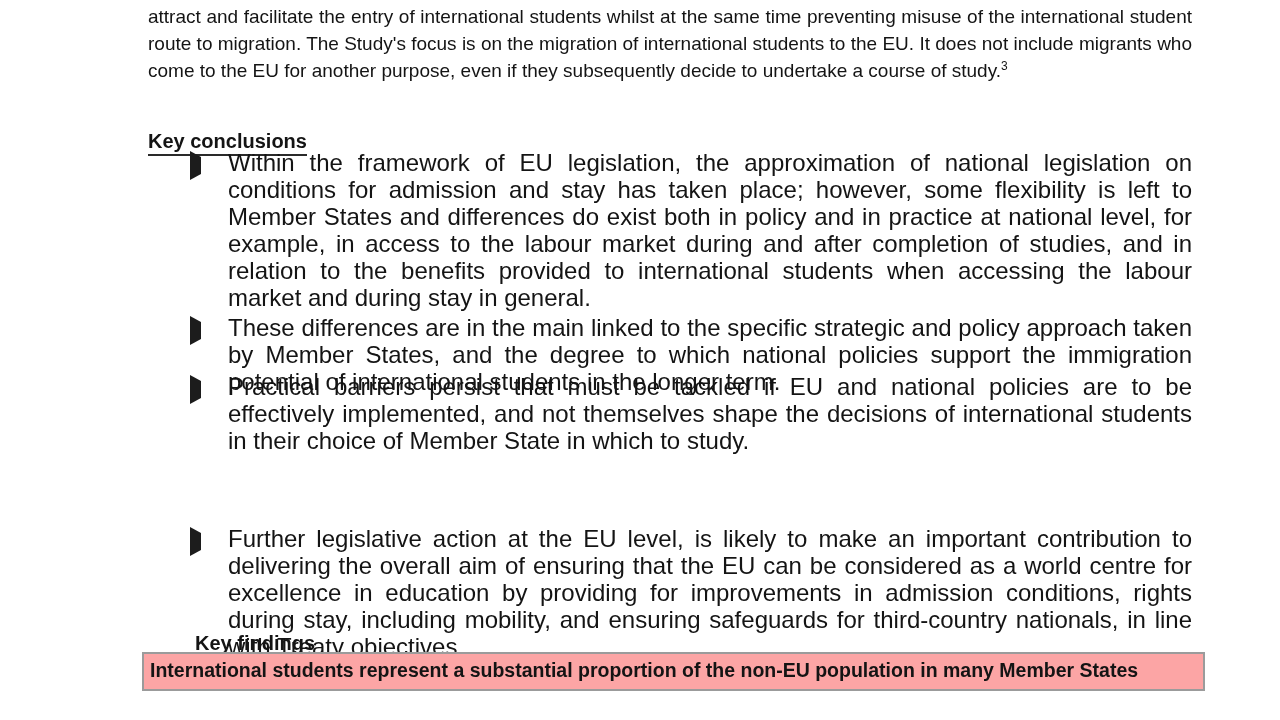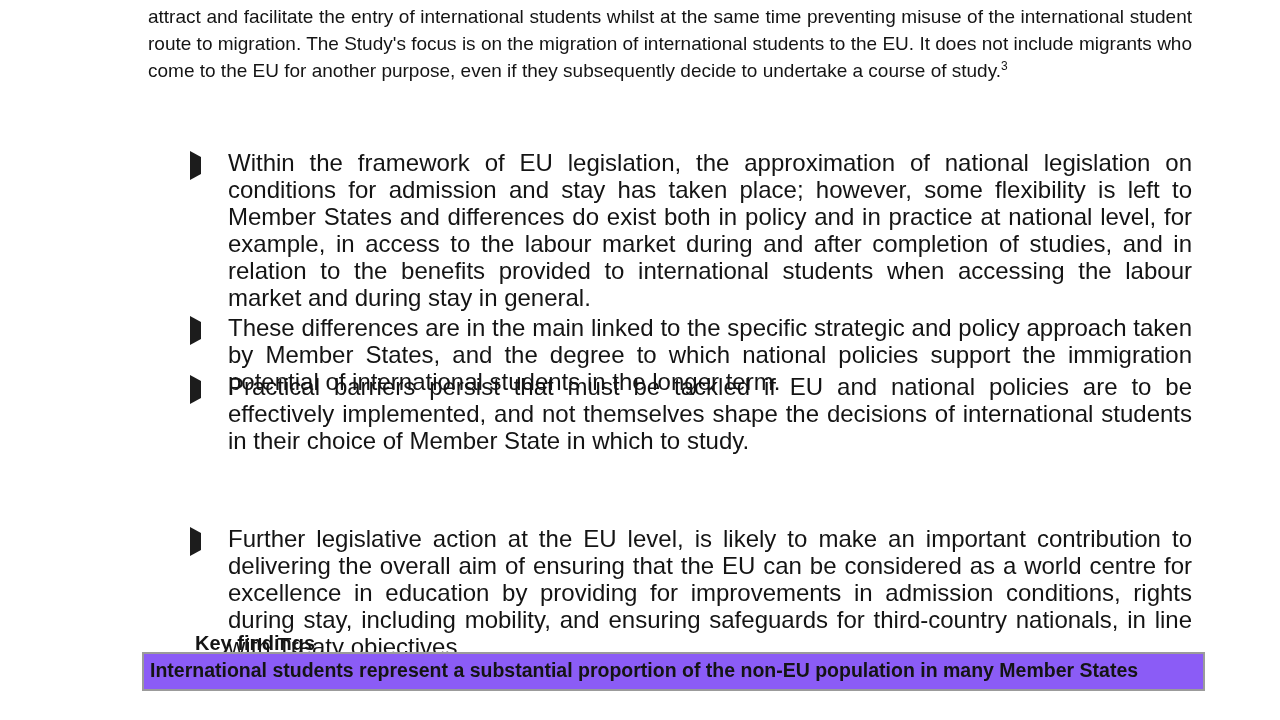--- a/index.html
+++ b/index.html
@@ -71,30 +71,33 @@
     top: 652px;
     width: 1063px;
     box-sizing: border-box;
     border: 2px solid #9b9b9b;
     padding: 3px 8px 5px 6px;
     font-size: 19.5px;
     font-weight: bold;
     line-height: 27px;
     text-align: justify;
     color: #141414;
-    background: #8b5cf6;
+    background: #fca5a5;
   }
 </style>
 </head>
 <body>
 
 <div class="page">
 
   <p class="body-text intro"><span>attract and facilitate the entry of international students whilst at the same time preventing misuse of the international student route to migration. The Study's focus is on the migration of international students to the EU. It does not include migrants who come to the EU for another purpose, even if they subsequently decide to undertake a course of study.</span><sup>3</sup></p>
 
+  <h2 class="section-heading" style="top: 112px;">
+    <span class="underlined">Key conclusions</span>
+  </h2>
 
   <div class="bullet" style="top: 149px;">
     <span class="marker"><span class="tri"></span></span>
     <div class="text">Within the framework of EU legislation, the approximation of national legislation on conditions for admission and stay has taken place; however, some flexibility is left to Member States and differences do exist both in policy and in practice at national level, for example, in access to the labour market during and after completion of studies, and in relation to the benefits provided to international students when accessing the labour market and during stay in general.</div>
   </div>
 
   <div class="bullet" style="top: 296px; margin-top: 18px;">
     <span class="marker"><span class="tri"></span></span>
     <div class="text">These differences are in the main linked to the specific strategic and policy approach taken by Member States, and the degree to which national policies support the immigration potential of international students in the longer term.</div>
   </div>

